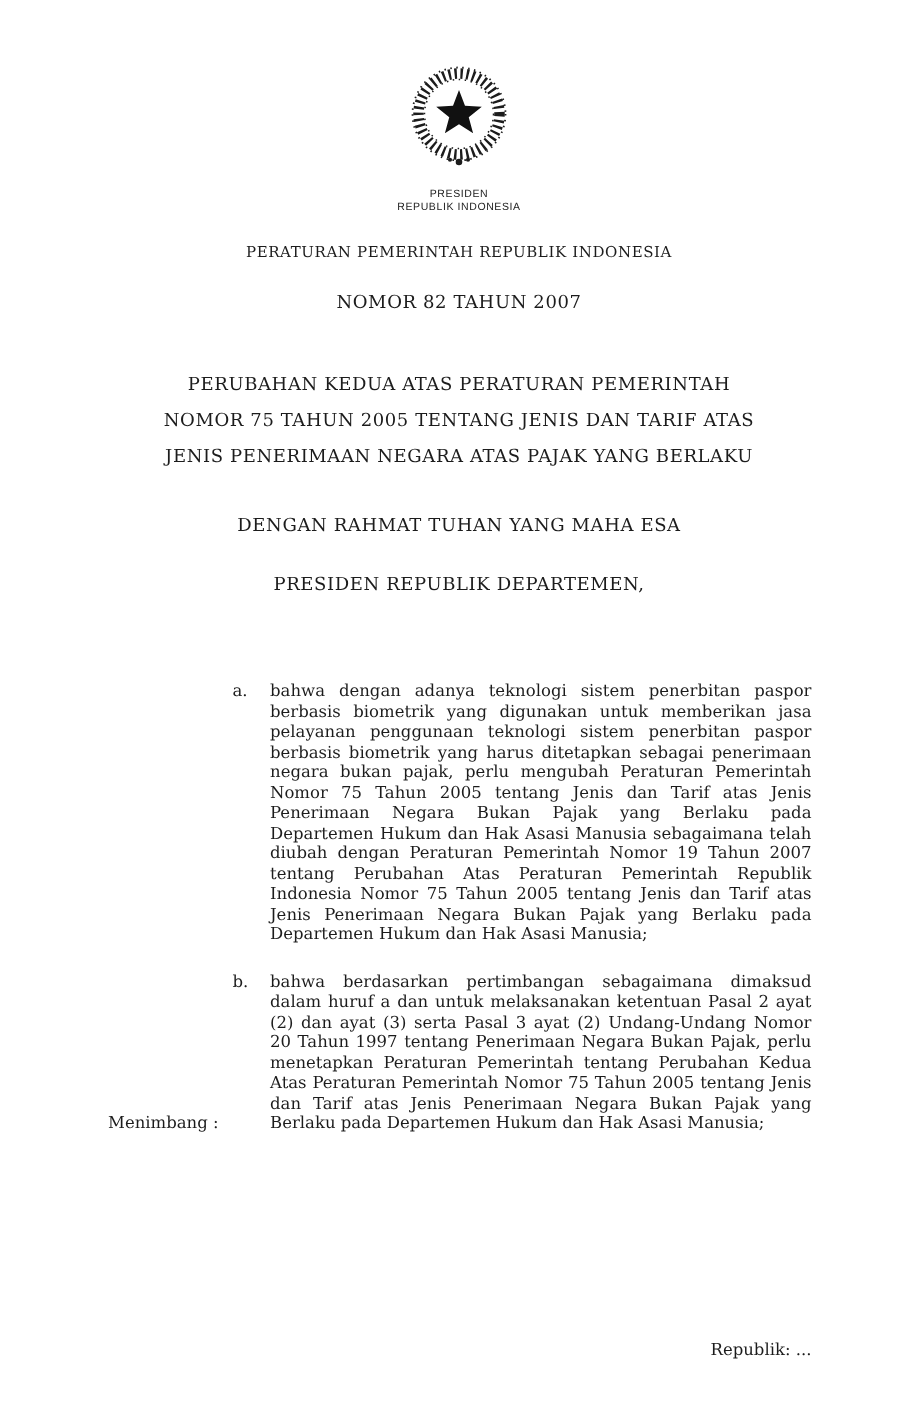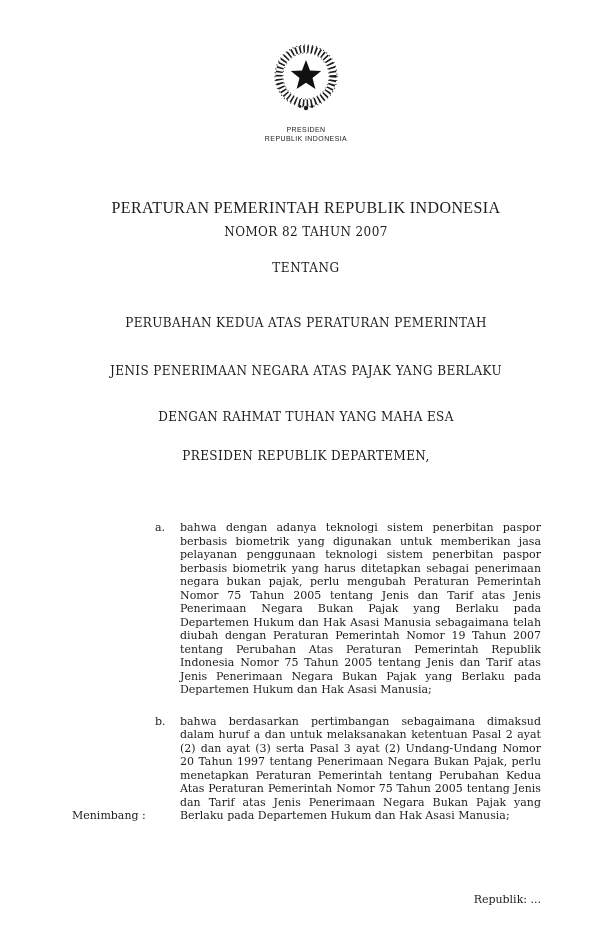--- a/index.html
+++ b/index.html
@@ -22,27 +22,26 @@
   .emblem-caption {
     margin-top: 5px;
     font-family: "Liberation Sans", sans-serif;
     font-size: 7px;
     letter-spacing: 0.4px;
     line-height: 9px;
     color: #222;
   }
   .title-block { text-align: center; }
   .title-main {
-    margin-top: 56px;
-    font-size: 16px;
+    margin-top: 20px;
+    font-size: 10px;
     letter-spacing: 0.4px;
-    font-family: Liberation Serif, serif;
   }
   .title-number {
-    margin-top: 8px;
+    margin-top: 20px;
     font-size: 12px;
     letter-spacing: 0.4px;
   }
   .title-tentang {
     margin-top: 22px;
     font-size: 12px;
     letter-spacing: 0.6px;
   }
   .title-subject {
     margin-top: 36px;
@@ -106,24 +105,23 @@
     </svg>
     <div class="emblem-caption">
       <div>PRESIDEN</div>
       <div>REPUBLIK INDONESIA</div>
     </div>
   </header>
 
   <section class="title-block">
     <p class="title-main">PERATURAN PEMERINTAH REPUBLIK INDONESIA</p>
     <p class="title-number">NOMOR 82 TAHUN 2007</p>
-    <p class="title-tentang">TENTANG</p>
     <p class="title-subject">
       <span>PERUBAHAN KEDUA ATAS PERATURAN PEMERINTAH</span><br>
-      <br>
+      <span>NOMOR 75 TAHUN 2005 TENTANG JENIS DAN TARIF ATAS</span><br>
       <span>JENIS PENERIMAAN NEGARA ATAS PAJAK YANG BERLAKU</span><br>
     </p>
     <p class="title-grace">DENGAN RAHMAT TUHAN YANG MAHA ESA</p>
     <p class="title-president">PRESIDEN REPUBLIK DEPARTEMEN,</p>
   </section>
 
   <section class="body-block">
     <div class="clause">
       <div class="clause-label">Menimbang</div>
       <div class="clause-colon">:</div>

